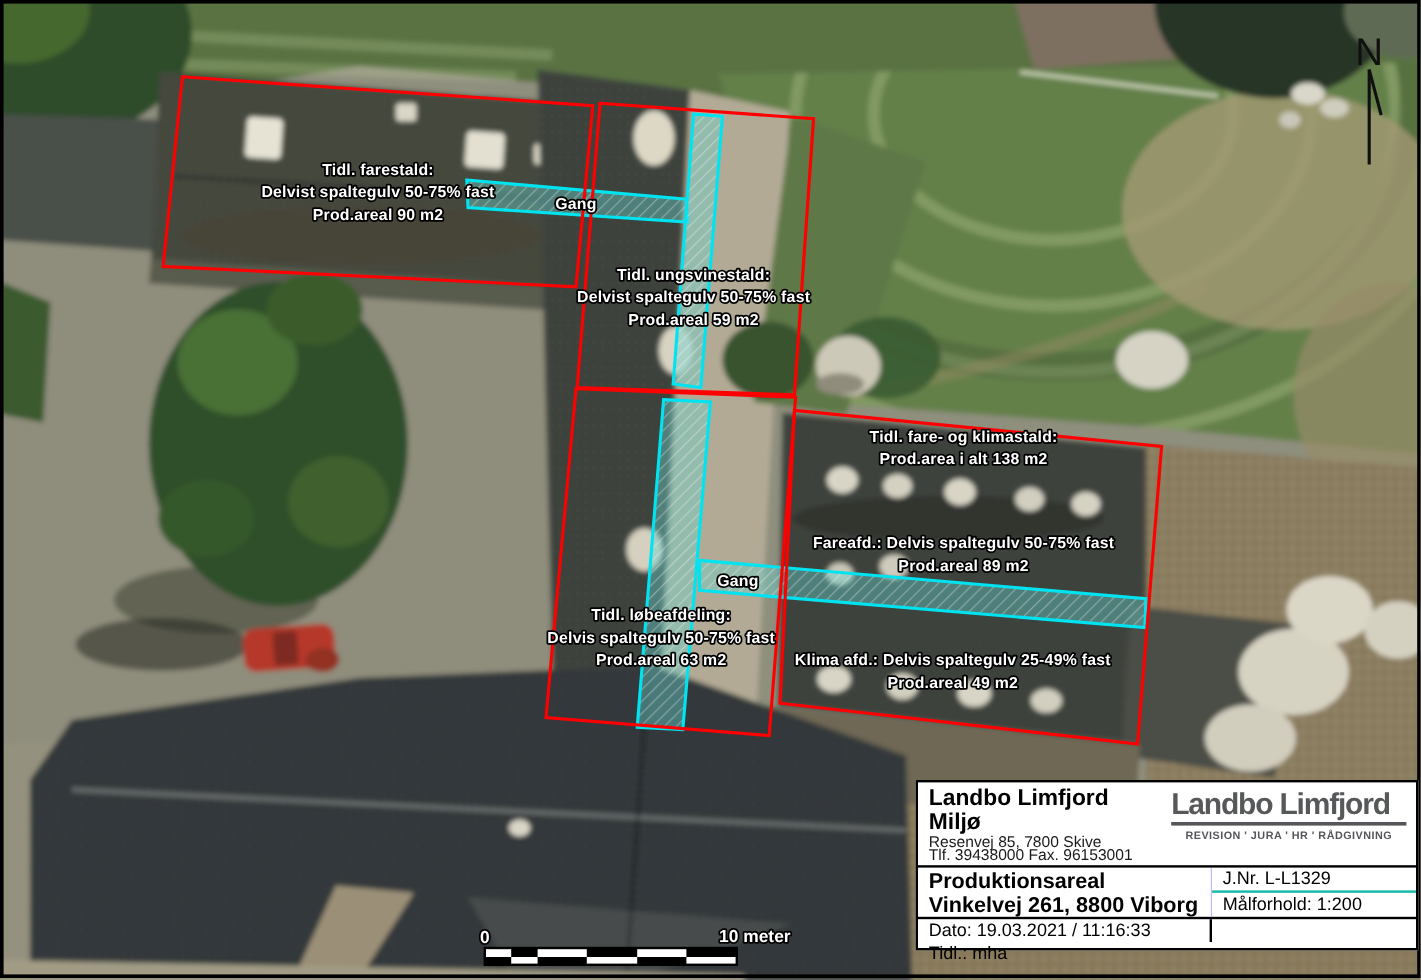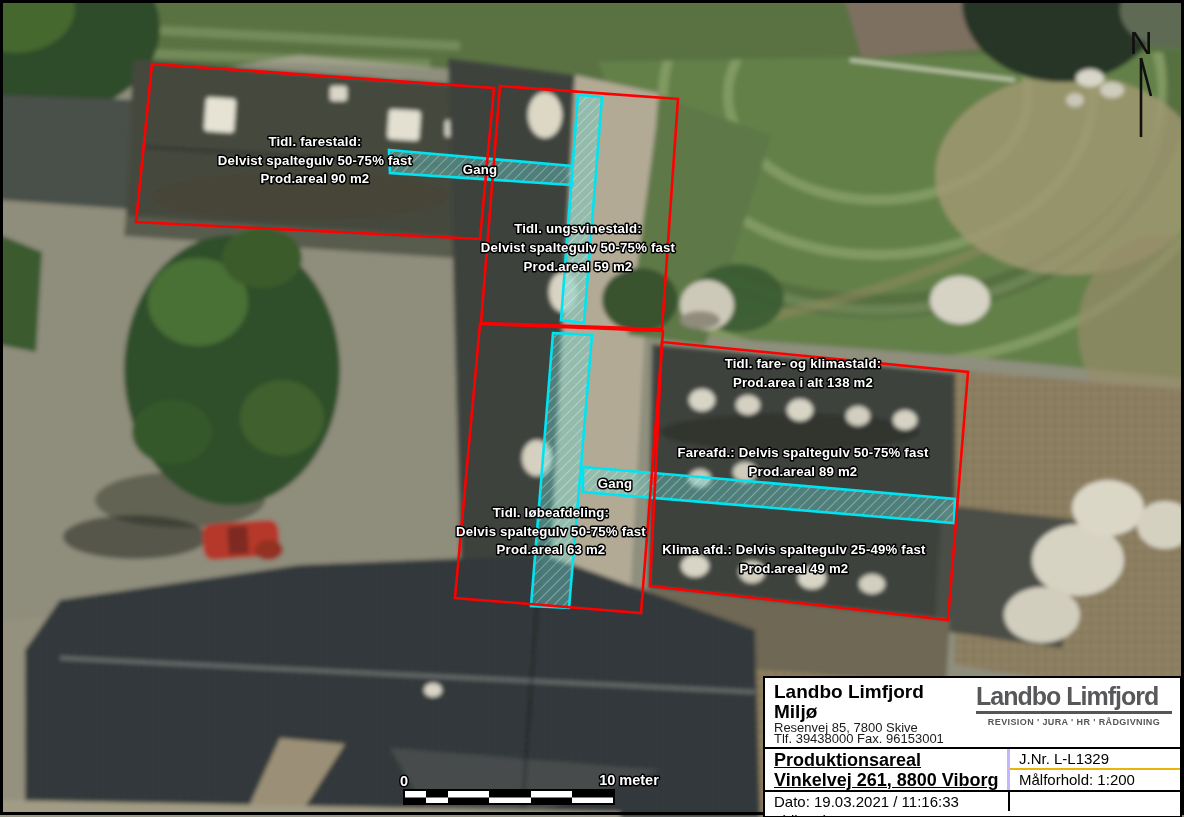--- a/index.html
+++ b/index.html
@@ -8,36 +8,36 @@
   .stage svg{position:absolute;left:0;top:0;}
   
   .map-label{font-family:"Liberation Sans",sans-serif;font-weight:bold;font-size:13.2px;
              fill:#fff;stroke:#000;stroke-width:3px;paint-order:stroke;stroke-linejoin:round;
              text-anchor:middle;letter-spacing:.2px;}
   .scale-label{font-family:"Liberation Sans",sans-serif;font-weight:bold;font-size:14.5px;
              fill:#fff;stroke:#000;stroke-width:3px;paint-order:stroke;stroke-linejoin:round;
              text-anchor:middle;}
   .north-n{font-family:"Liberation Sans",sans-serif;font-size:32px;fill:#101010;text-anchor:middle;}
   
-  .tb{position:absolute;left:763px;top:676px;width:419px;height:142px;background:#fff;
+  .tb{position:absolute;left:763px;top:650px;width:419px;height:142px;background:#fff;
       border:2px solid #000;box-sizing:border-box;z-index:10;color:#000;}
   .tb-top{position:relative;height:71px;border-bottom:2px solid #000;padding:4px 0 0 9px;box-sizing:border-box;}
   .tb-company-line{font-size:19px;font-weight:bold;line-height:20px;}
   .tb-addr{font-size:13px;line-height:11px;color:#1a1a1a;}
   .tb-addr:first-of-type{margin-top:5px;}
   .tb-logo{position:absolute;right:8px;top:5px;width:196px;}
   .tb-logo-text{font-size:25px;font-weight:bold;color:#57585a;letter-spacing:-1px;line-height:27px;
                 border-bottom:3px solid #55565a;padding-bottom:1px;white-space:nowrap;}
   .tb-logo-tag{font-size:9px;font-weight:bold;color:#55565a;letter-spacing:.4px;margin-top:3px;white-space:nowrap;text-align:center;}
   .tb-mid{display:flex;height:43px;border-bottom:2px solid #000;box-sizing:border-box;}
-  .tb-mid-left{width:245px;border-right:3px solid #c4b5fd;box-sizing:border-box;padding:1px 0 0 9px;text-decoration:underline;}
+  .tb-mid-left{width:245px;border-right:1px solid #c4b5fd;box-sizing:border-box;padding:1px 0 0 9px;}
   .tb-proj{font-size:18px;font-weight:bold;line-height:20px;}
   .tb-mid-right{flex:1;display:flex;flex-direction:column;}
   .tb-cell{padding:1px 0 0 9px;font-size:15px;line-height:18px;box-sizing:border-box;}
-  .tb-jnr{height:21px;border-bottom:2px solid #eab308;}
+  .tb-jnr{height:21px;border-bottom:2px solid #14b8a6;}
   .tb-bottom{display:flex;height:22px;flex-direction:column;}
   .tb-dato{width:245px;border-right:2px solid #000;box-sizing:border-box;}
 </style>
 </head>
 <body>
 
 <div class="stage">
 
 <svg width="1184" height="817" viewBox="0 0 1184 817">
   <defs>

